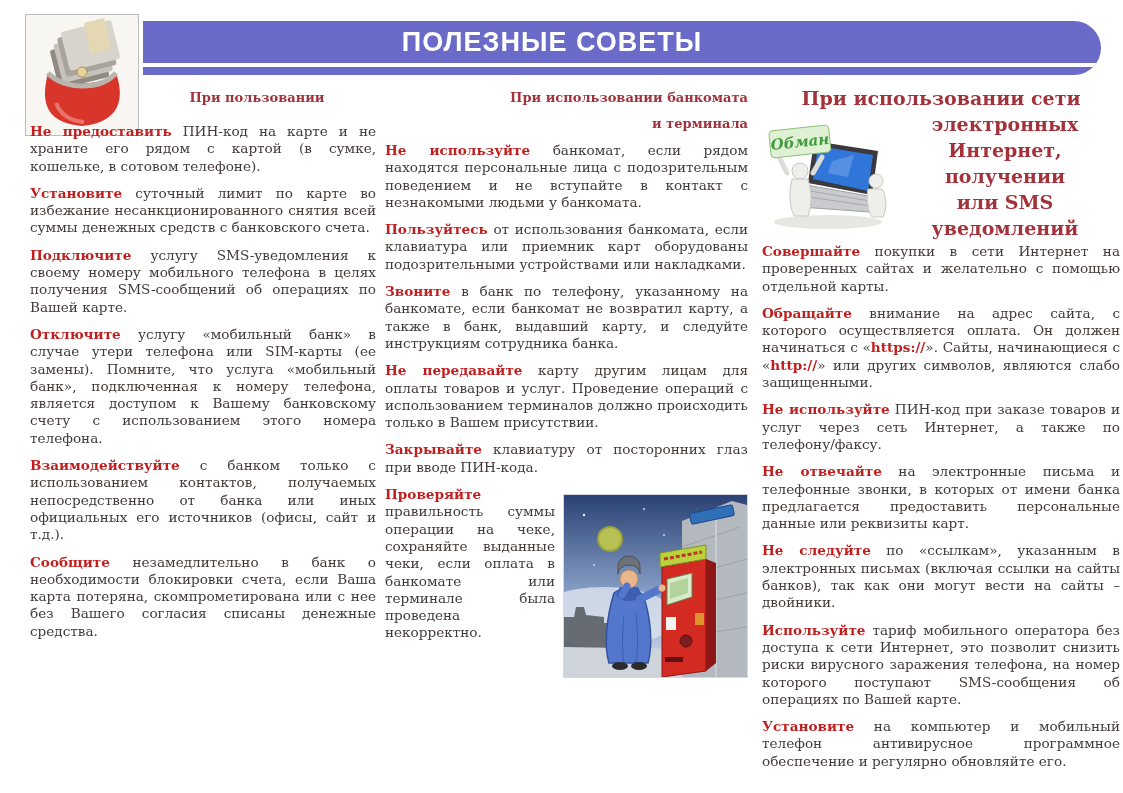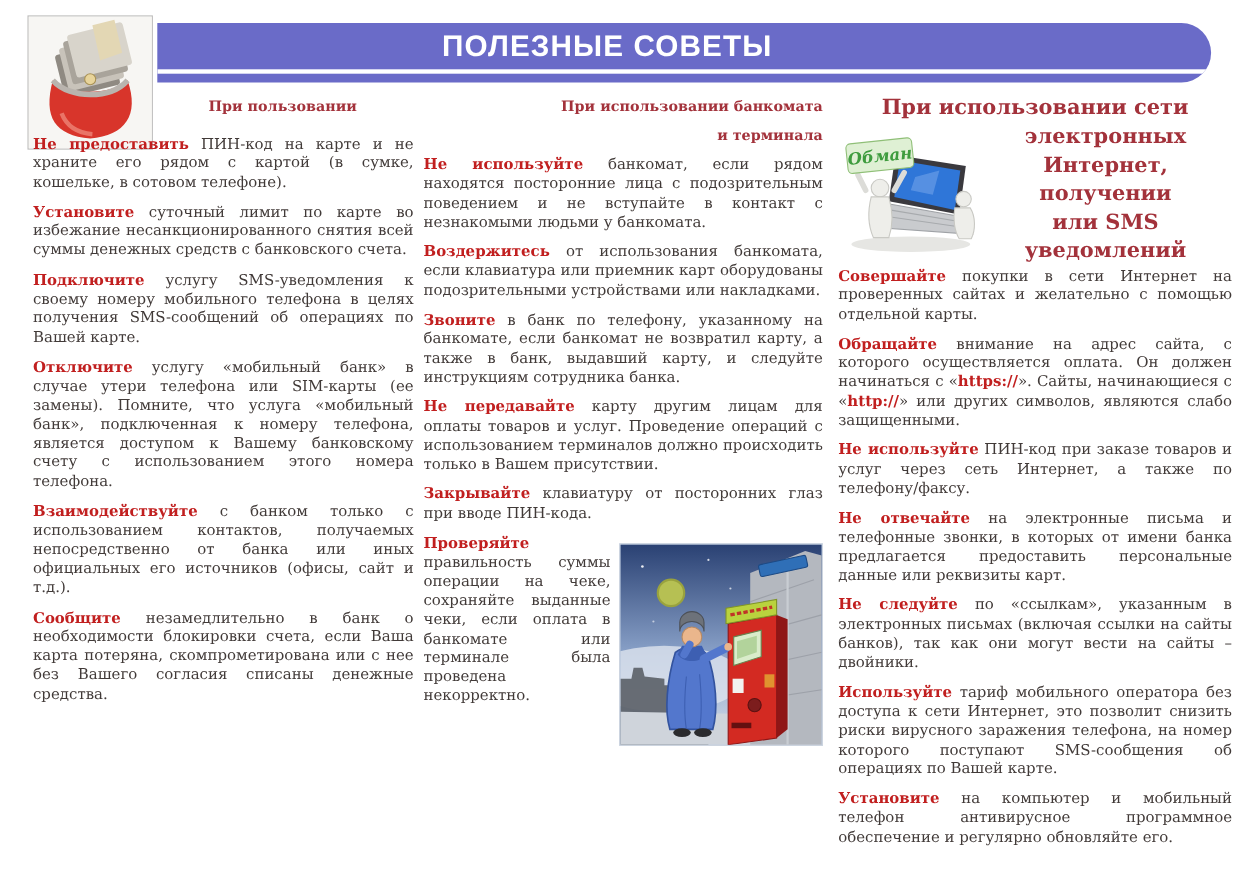--- a/index.html
+++ b/index.html
@@ -74,22 +74,22 @@
     <p class="tip"><span class="lead">Отключите</span><span> услугу «мобильный банк» в случае утери телефона или SIM-карты (ее замены). Помните, что услуга «мобильный банк», подключенная к номеру телефона, является доступом к Вашему банковскому счету с использованием  этого  номера телефона.</span></p>
     <p class="tip"><span class="lead">Взаимодействуйте</span><span> с банком только с использованием контактов, получаемых непосредственно от банка или иных официальных его источников  (офисы, сайт и т.д.).</span></p>
     <p class="tip"><span class="lead">Сообщите</span><span> незамедлительно в банк о необходимости блокировки счета, если Ваша карта потеряна, скомпрометирована или с нее без Вашего согласия списаны денежные средства.</span></p>
   </div>
 
   <div class="col" id="col2">
     <div class="col-heading">
       <div>При использовании банкомата</div>
       <div>и терминала</div>
     </div>
-    <p class="tip"><span class="lead">Не используйте</span><span>  банкомат, если рядом находятся посторонние лица с подозрительным поведением и не вступайте в контакт с незнакомыми людьми у банкомата.</span></p>
-    <p class="tip"><span class="lead">Воздержитесь</span><span> от использования банкомата, если клавиатура или приемник карт оборудованы подозрительными устройствами или накладками.</span></p>
+    <p class="tip"><span class="lead">Не используйте</span><span>  банкомат, если рядом находятся персональные лица с подозрительным поведением и не вступайте в контакт с незнакомыми людьми у банкомата.</span></p>
+    <p class="tip"><span class="lead">Пользуйтесь</span><span> от использования банкомата, если клавиатура или приемник карт оборудованы подозрительными устройствами или накладками.</span></p>
     <p class="tip"><span class="lead">Звоните</span><span>  в банк по телефону, указанному на банкомате, если банкомат не возвратил карту, а также в банк, выдавший карту, и следуйте инструкциям сотрудника банка.</span></p>
     <p class="tip"><span class="lead">Не передавайте</span><span> карту другим лицам для оплаты товаров и услуг. Проведение операций с использованием терминалов должно происходить только в Вашем присутствии.</span></p>
     <p class="tip"><span class="lead">Закрывайте</span><span> клавиатуру от посторонних глаз при вводе ПИН-кода.</span></p>
     <p class="tip">
       <span class="atm-img">
           <svg viewBox="0 0 183 182">
         <defs>
           <linearGradient id="sky" x1="0" y1="0" x2="0" y2="1">
             <stop offset="0" stop-color="#2a4173"></stop>
                 <stop offset="0.55" stop-color="#8aa2c9"></stop>

